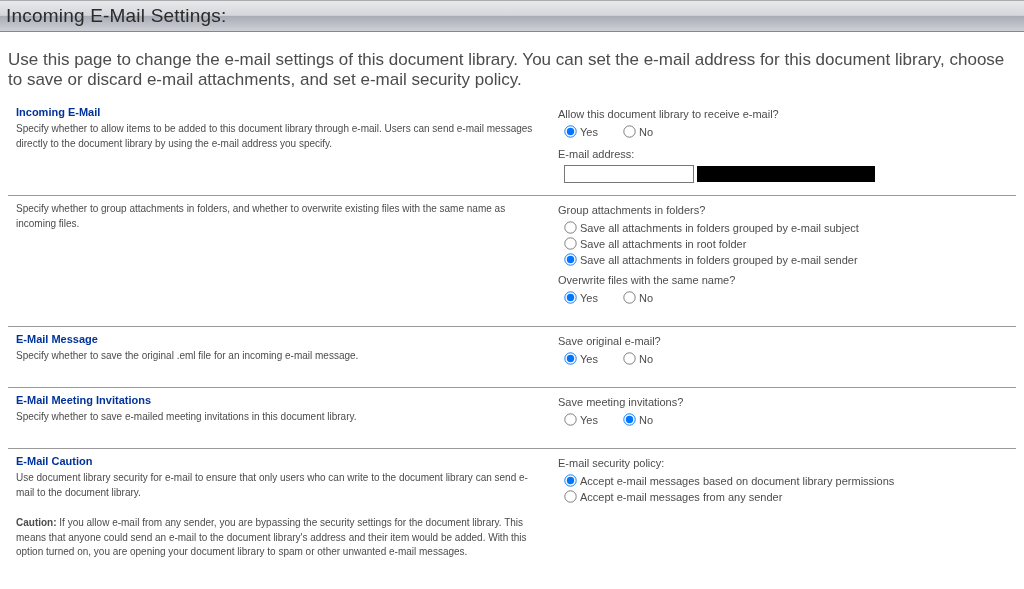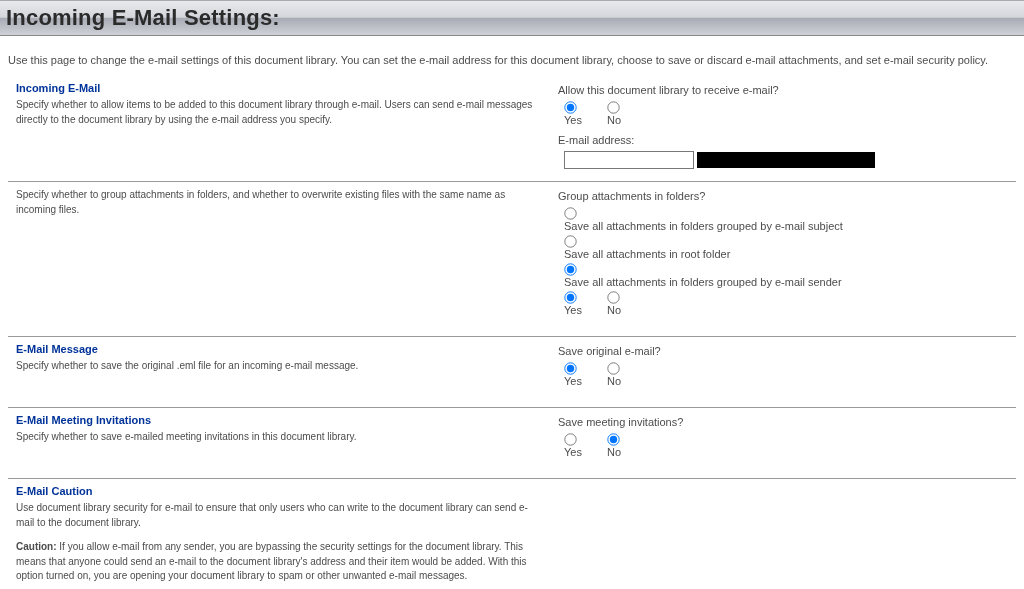--- a/index.html
+++ b/index.html
@@ -10,29 +10,29 @@
       background: #fff;
       width: 1024px;
     }
     .header-bar {
       background: linear-gradient(to bottom, #e8e9ec 0%, #d4d6db 48%, #a8abb4 50%, #cfd1d7 100%);
       border-top: 1px solid #aaa;
       border-bottom: 1px solid #888;
       padding: 4px 6px;
     }
     .header-bar h1 {
-      font-size: 22px;
-      font-weight: bold;
+      font-size: 19px;
+      font-weight: normal;
       color: #2b2b2b;
       letter-spacing: 0.2px;
     }
     .description {
       padding: 18px 8px 10px 8px;
       color: #4c4c4c;
-      font-size: 11px;
+      font-size: 17px;
     }
     .section {
       display: flex;
       border-top: 1px solid #9a9a9a;
       padding: 6px 0 12px 0;
       margin: 0;
     }
     .section:first-of-type { border-top: none; }
     .section .left {
       flex: 0 0 534px;
@@ -59,24 +59,23 @@
       color: #4c4c4c;
       margin-bottom: 5px;
       margin-top: 2px;
       margin-left: 8px;
     }
     .radio-row {
       margin: 2px 0 8px 14px;
     }
     .radio-item {
       display: inline-flex;
-      align-items: flex-start;
+      align-items: center;
       margin-right: 22px;
       font-size: 11px;
-      flex-direction: column;
     }
     .radio-item input[type=radio] {
       margin-right: 3px;
       transform: scale(0.95);
     }
     .radio-stack { margin-left: 14px; }
     .radio-stack .radio-item {
       display: flex;
       margin: 3px 0;
     }
@@ -148,20 +147,21 @@
         </label>
         <label class="radio-item">
           <input type="radio" name="group" style="">
           <span>Save all attachments in root folder</span>
         </label>
         <label class="radio-item">
           <input type="radio" name="group" checked="" style="">
           <span>Save all attachments in folders grouped by e-mail sender</span>
         </label>
       </div>
+      <div class="field-label" style="margin-top:8px">Overwrite files with the same name?</div>
       <div class="radio-row">
         <label class="radio-item">
           <input type="radio" name="overwrite" checked="" style="">
           <span>Yes</span>
         </label>
         <label class="radio-item">
           <input type="radio" name="overwrite" style="">
           <span>No</span>
         </label>
       </div>
@@ -205,19 +205,32 @@
           <span>No</span>
         </label>
       </div>
     </div>
   </div>
 
   <div class="section">
     <div class="left">
       <div class="section-title">E-Mail Caution</div>
       <div class="section-desc">Use document library security for e-mail to ensure that only users who can write to the document library can send e-mail to the document library.</div>
-      <div class="section-desc" style="margin-top:10px">
+      <div class="section-desc" style="margin-top:16px">
         <span class="caution-label">Caution:</span><span> If you allow e-mail from any sender, you are bypassing the security settings for the document library. This means that anyone could send an e-mail to the document library's address and their item would be added. With this option turned on, you are opening your document library to spam or other unwanted e-mail messages.</span>
       </div>
     </div>
+    <div class="right">
+      <div class="field-label">E-mail security policy:</div>
+      <div class="radio-stack">
+        <label class="radio-item">
+          <input type="radio" name="security" checked="" style="">
+          <span>Accept e-mail messages based on document library permissions</span>
+        </label>
+        <label class="radio-item">
+          <input type="radio" name="security" style="">
+          <span>Accept e-mail messages from any sender</span>
+        </label>
+      </div>
+    </div>
   </div>
 
 </div>
 
 </body></html>

